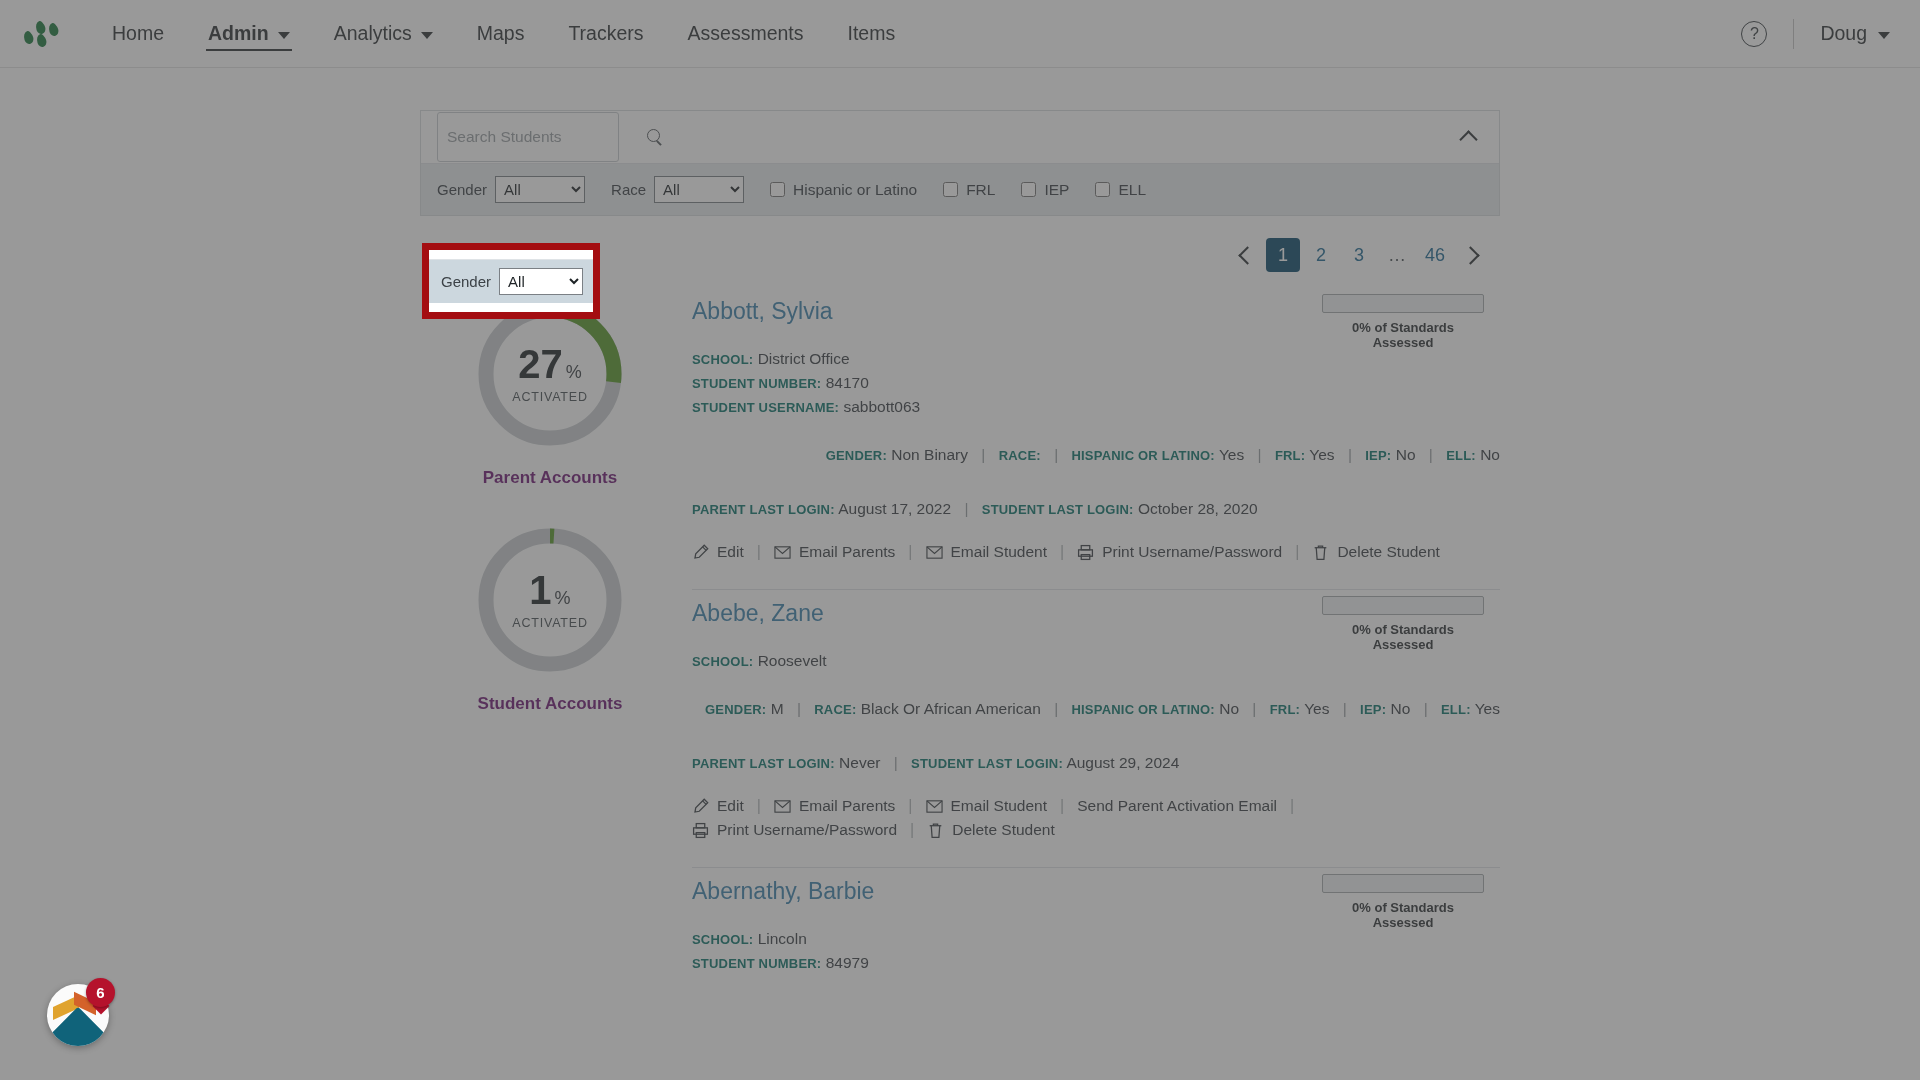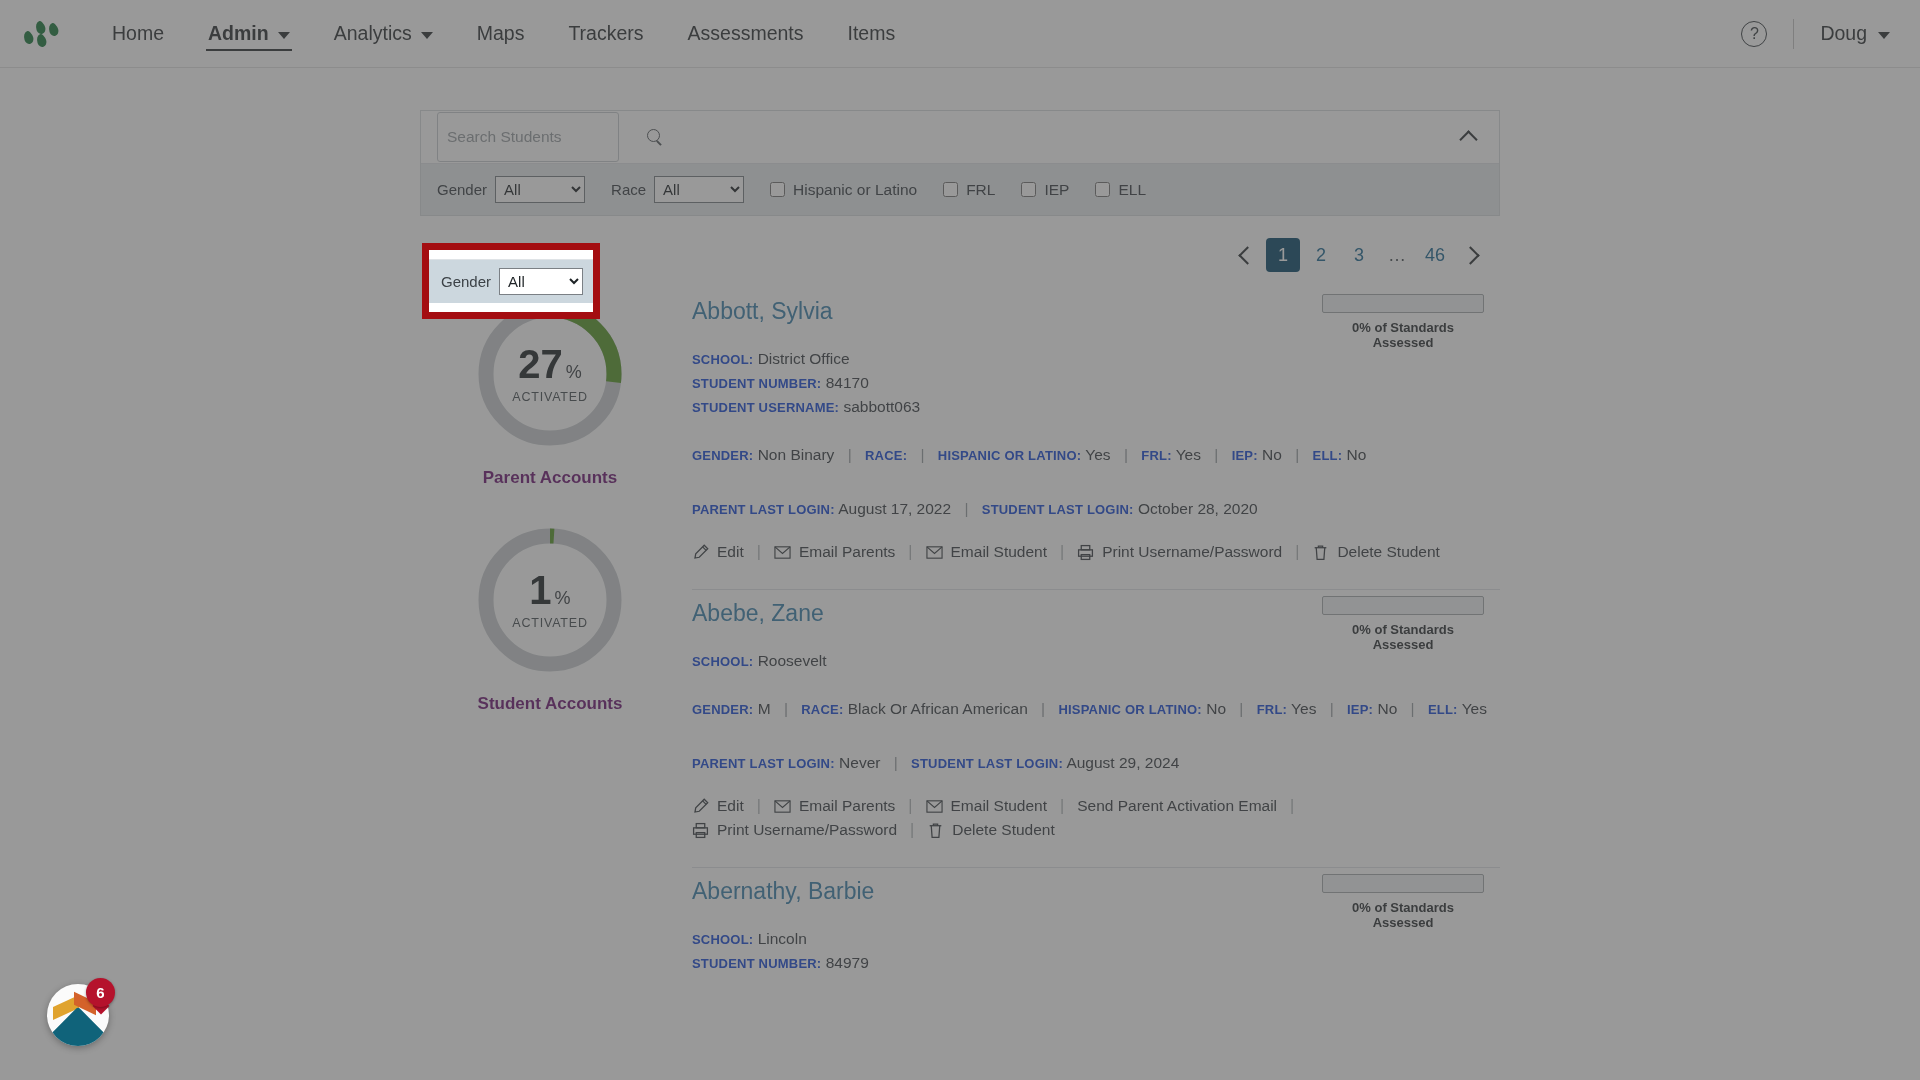--- a/index.html
+++ b/index.html
@@ -146,23 +146,23 @@
   .dnum { font-size: 40px; font-weight: bold; color: #22282c; line-height: 1; display:flex; align-items:baseline;}
   .dpct { font-size: 18px; font-weight: normal; color: #3c4247; margin-left: 3px;}
   .dsub { font-size: 12.5px; letter-spacing: 0.8px; color: #4b5357; margin-top: 6px; }
   .dlabel { margin-top: 18px; font-size: 17px; font-weight: bold; color: #701a75; }
 
   
   .student { border-bottom: 1px solid #dfe3e6; padding: 10px 0 22px 0; position: relative; }
   .student:last-child { border-bottom: none; }
   .sname { font-size: 23px; color: #3d83ad; cursor: pointer; margin-bottom: 22px; }
   .srow { font-size: 15.5px; color: #3c4247; line-height: 1.55; }
-  .k { font-weight: bold; font-size: 13px; letter-spacing: 0.2px; color: #1d4ed8; text-transform: uppercase;}
+  .k { font-weight: bold; font-size: 13px; letter-spacing: 0.2px; color: #0f766e; text-transform: uppercase;}
   .v { color: #3c4247; font-size: 15.5px; }
-  .demo { margin-top: 24px; }
+  .demo { margin-top: 24px; text-align: right; }
   .demo .sep, .logins .sep { color: #9aa0a4; margin: 0 9px; }
   .logins { margin-top: 30px; }
   .actions { margin-top: 22px; display: flex; flex-wrap: wrap; align-items: center; gap: 0 0; }
   .act { display: inline-flex; align-items: center; gap: 8px; font-size: 15.5px; color: #3c4247; cursor: pointer; }
   .actsep { color: #b2b7ba; margin: 0 13px; }
   .actline { display:flex; align-items:center; flex-wrap: wrap; width: 100%; margin-bottom: 6px;}
 
   .stdbar { position: absolute; right: 16px; top: 6px; width: 162px; text-align: center; }
   .stdbar .bar { width: 162px; height: 19px; border: 1px solid #a6abae; border-radius: 2px; background: #f0f2f3; }
   .stdbar .cap { font-size: 13px; font-weight: bold; color: #2f3437; margin-top: 7px; }

